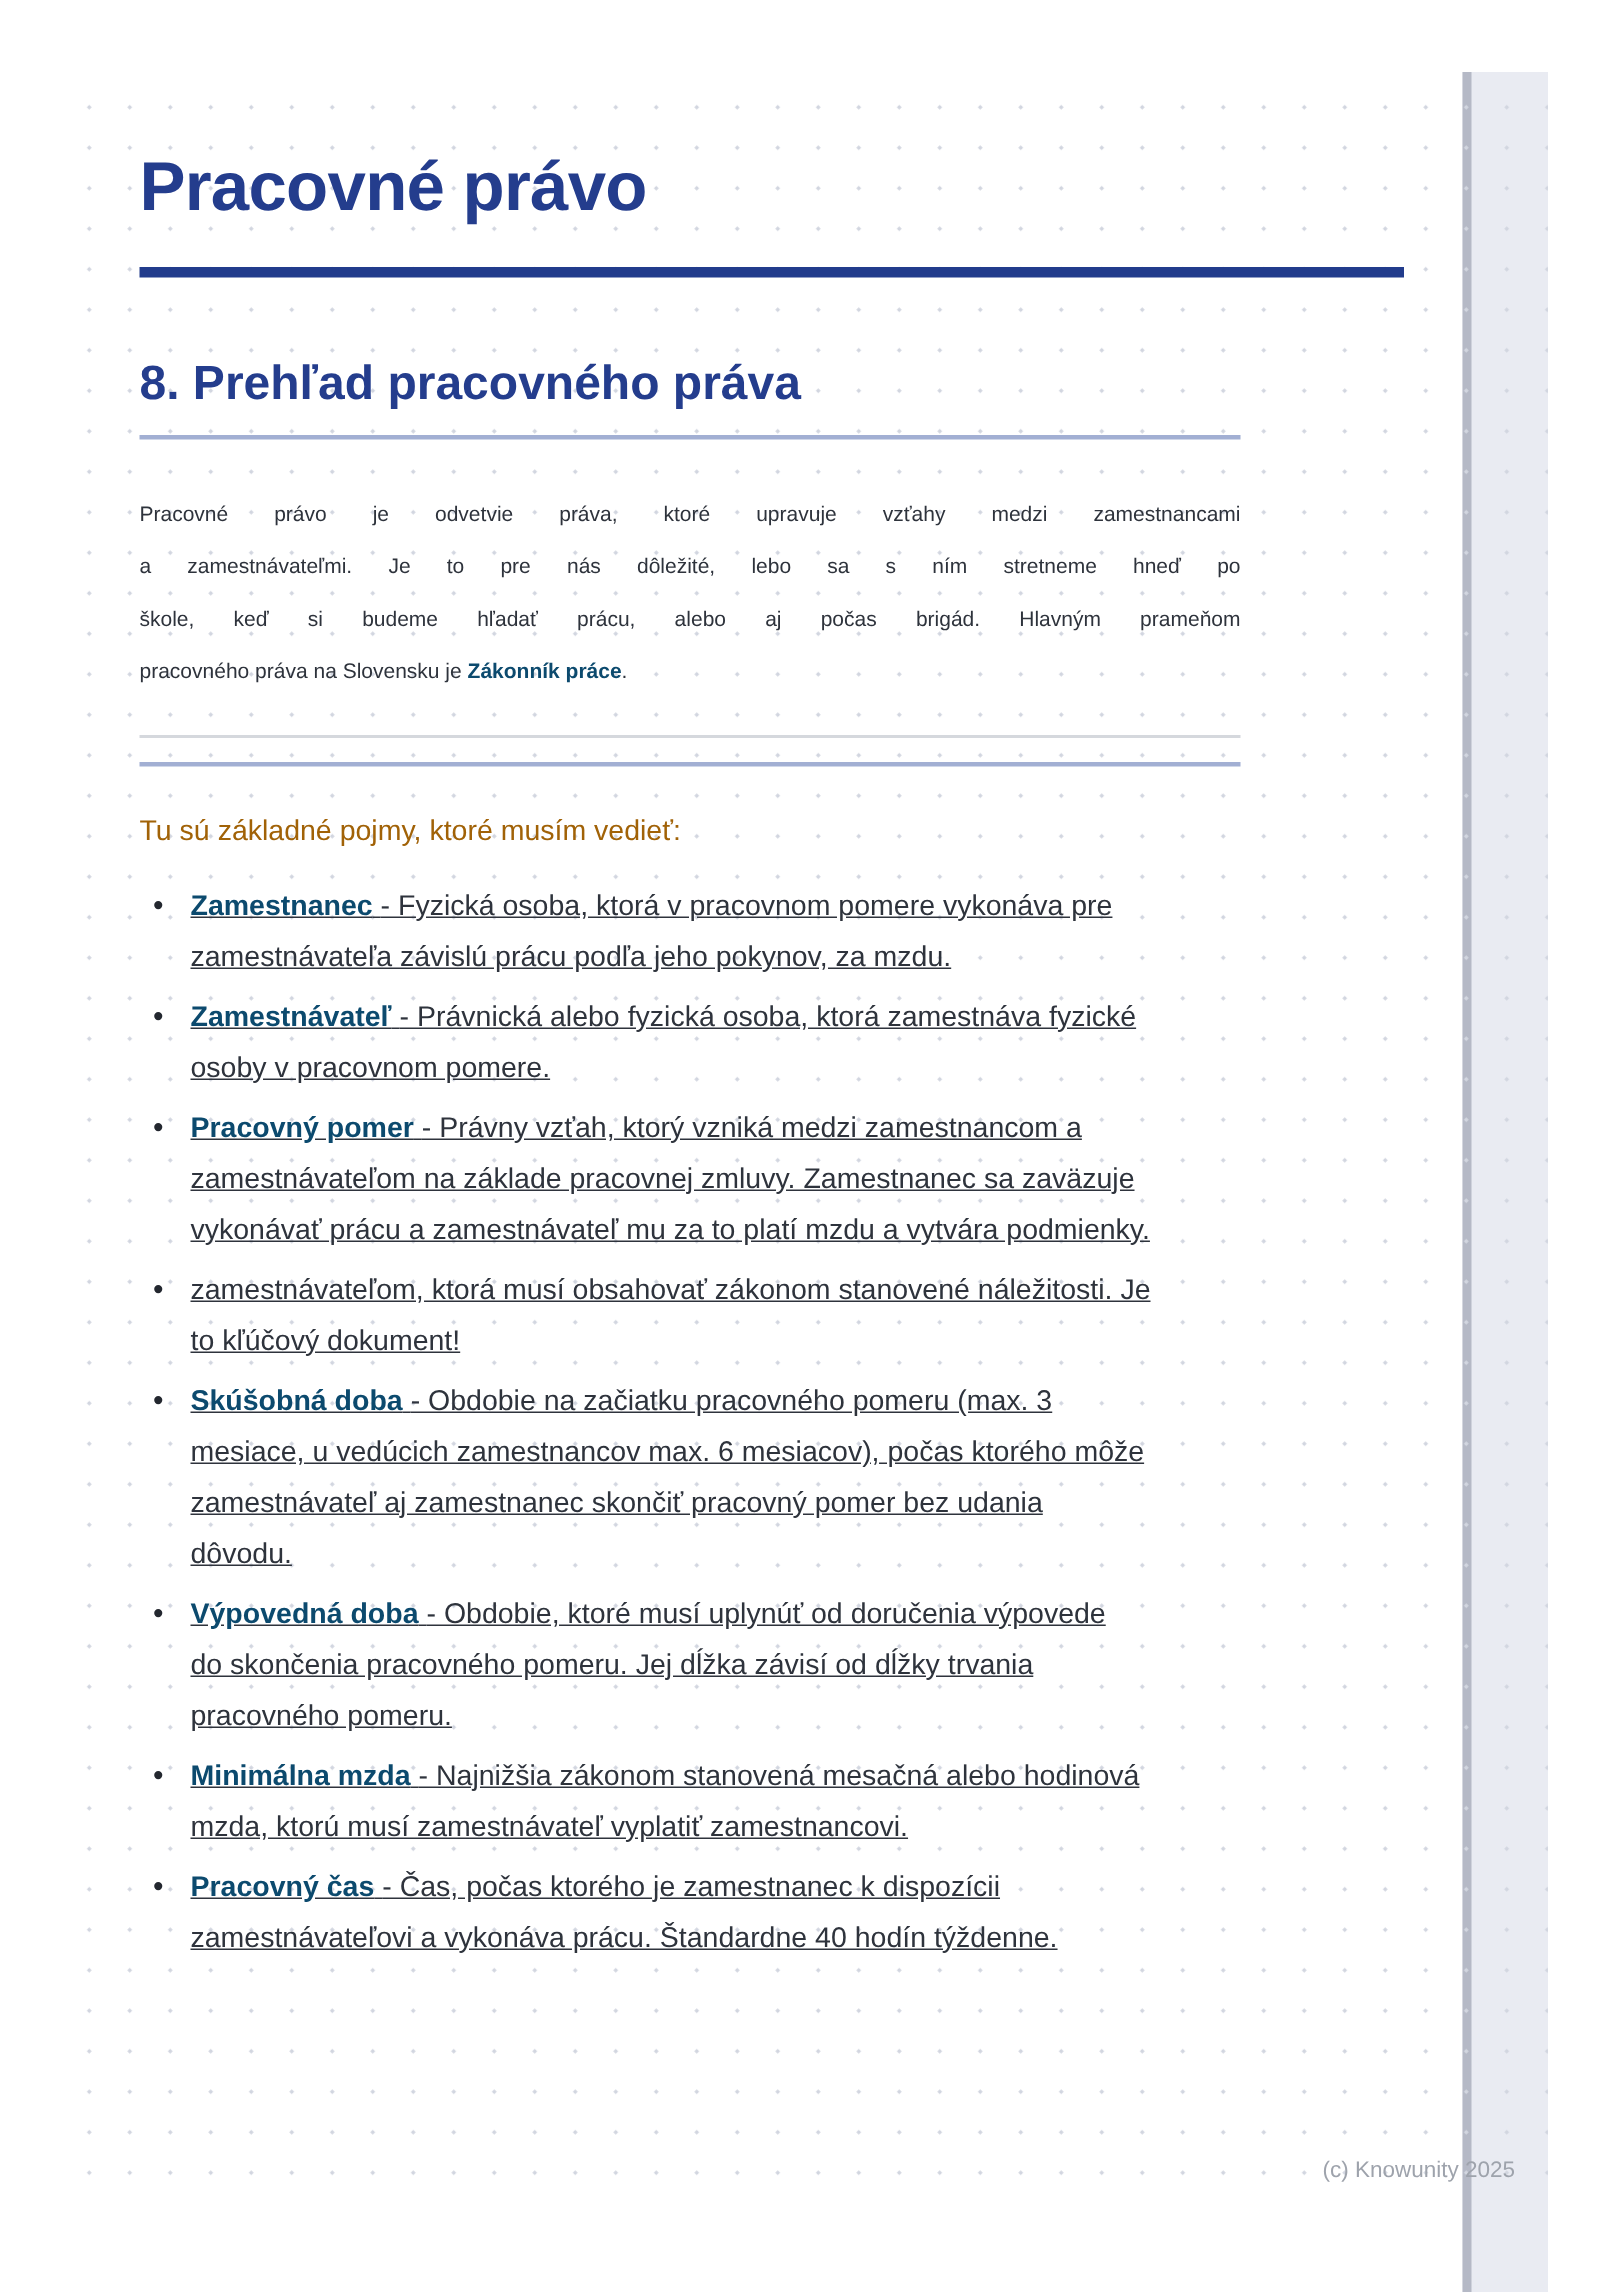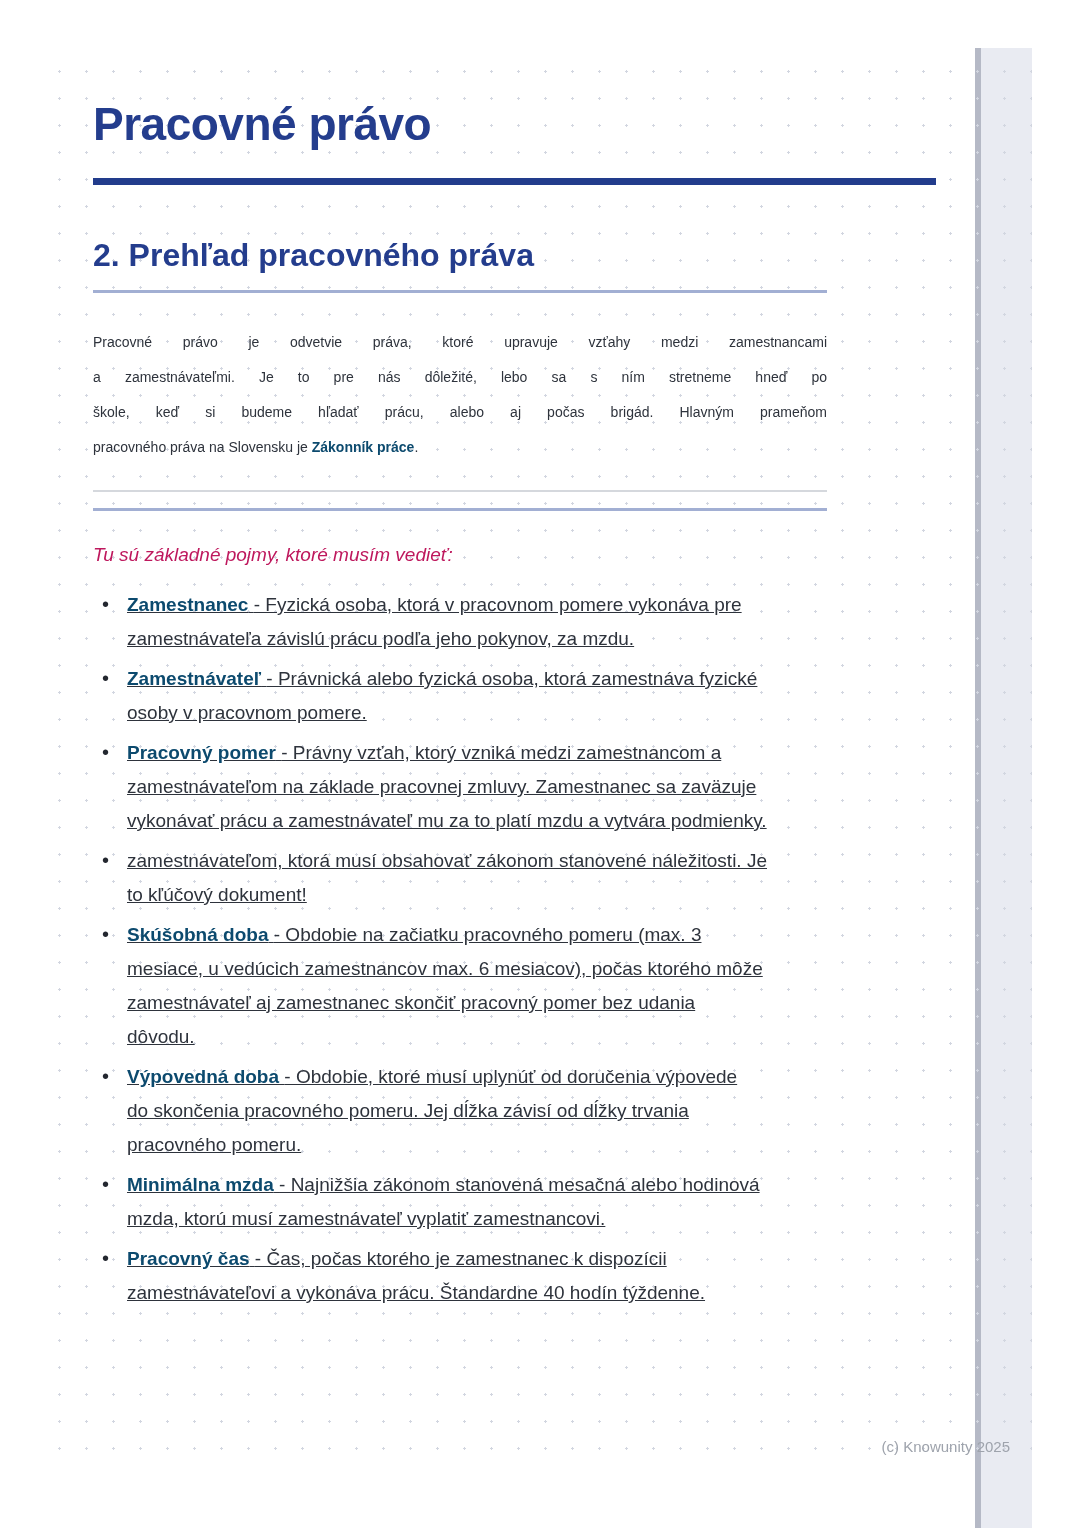--- a/index.html
+++ b/index.html
@@ -16,21 +16,21 @@
   .doc-title{font-size:46px;line-height:53px;font-weight:800;letter-spacing:-0.5px;color:#243d8d;}
   .title-rule{width:843px;height:7px;background:#223c8c;margin-top:27px;}
   .section-heading{font-size:32px;line-height:37px;font-weight:700;color:#243d8d;}
   .h1-mt{margin-top:52px;}
   .h2-mt{margin-top:50px;}
   .heading-underline{width:734px;height:3px;background:#a2afd3;margin-top:16px;}
   .para{margin-top:32px;font-size:14px;line-height:35px;color:#2e333c;}
   .pline{text-align:justify;text-align-last:justify;}
   .pline-last{text-align-last:left;}
   .separator{width:734px;height:2px;background:#d5d8dd;margin-top:25px;}
-  .intro{margin-top:26px;font-size:19px;line-height:35px;color:#be185d;font-style:italic;}
+  .intro{margin-top:26px;font-size:19px;line-height:35px;color:#a16207;}
   ul.defs{list-style:none;margin:16px 0 0 0;padding:0;}
   ul.defs li{position:relative;padding-left:34px;margin-bottom:6px;
              font-size:19px;line-height:34px;color:#2e333c;text-decoration:underline;}
   ul.defs li::before{content:"\2022";position:absolute;left:9px;top:-1px;
                      font-size:20px;color:#23272f;}
   .bline{white-space:nowrap;}
   b,.term{font-weight:700;color:#0c4a6e;}
   .watermark{position:absolute;top:1438px;right:70px;z-index:4;
              font-size:15px;color:#9ea3ac;}
 </style>
@@ -39,21 +39,21 @@
 
 <div class="page">
   <div class="band"></div>
   <div class="dots"></div>
 
   <div class="content">
 
     <div class="doc-title">Pracovné právo</div>
     <div class="title-rule"></div>
 
-    <div class="section-heading h1-mt">2. Prehľad pracovného práva</div>
+    <div class="section-heading h1-mt">8. Prehľad pracovného práva</div>
     <div class="heading-underline"></div>
 
     <div class="para">
       <div class="pline">Pracovné právo je odvetvie práva, ktoré upravuje vzťahy medzi zamestnancami</div>
       <div class="pline">a zamestnávateľmi. Je to pre nás dôležité, lebo sa s ním stretneme hneď po</div>
       <div class="pline">škole, keď si budeme hľadať prácu, alebo aj počas brigád. Hlavným prameňom</div>
       <div class="pline pline-last"><span>pracovného práva na Slovensku je </span><b>Zákonník práce</b><span>.</span></div>
     </div>
 
     <div class="separator"></div>

